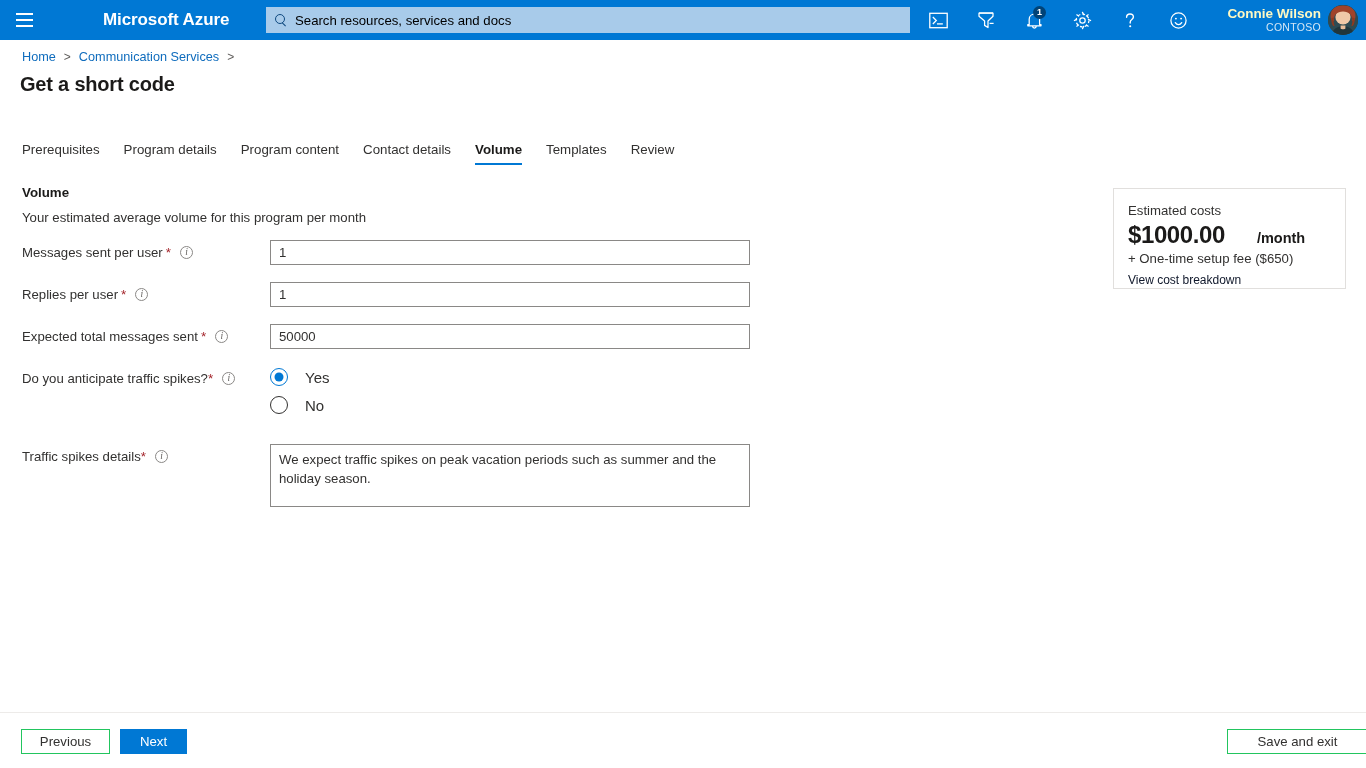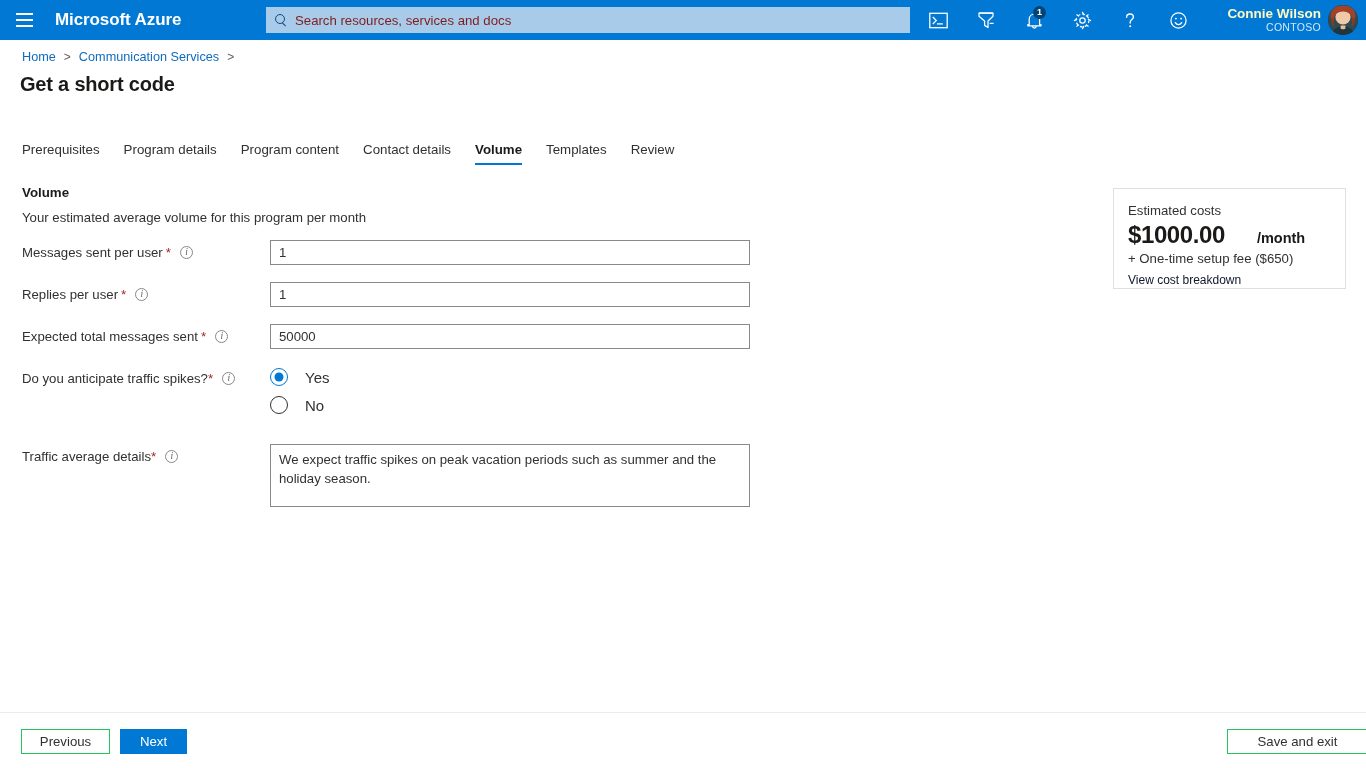--- a/index.html
+++ b/index.html
@@ -14,20 +14,21 @@
   }
 
   
   .azure-header {
     position: absolute;
     top: 0; left: 0;
     width: 1366px; height: 40px;
     background: #0078d4;
     display: flex;
     align-items: center;
+    gap: 48px;
   }
   .hamburger {
     width: 48px; height: 40px;
     display: flex; flex-direction: column;
     align-items: center; justify-content: center;
     cursor: pointer;
   }
   .hamburger span {
     display: block;
     width: 17px; height: 1.6px;
@@ -70,21 +71,21 @@
   .search-box .mag::after {
     content: "";
     position: absolute;
     left: 7px; top: 8px;
     width: 5px; height: 1.3px;
     background: #0f4a80;
     transform: rotate(45deg);
     transform-origin: left center;
   }
   .search-ph {
-    color: #7f1d1d;
+    color: #000000;
     font-size: 13.2px;
     white-space: nowrap;
   }
 
   .header-icons {
     position: absolute;
     right: 164px; top: 0;
     height: 40px;
     display: flex;
     align-items: center;
@@ -550,21 +551,21 @@
       </div>
       <div class="radio-item">
         <span class="radio-dot"></span>
         <span class="radio-lbl">No</span>
       </div>
     </div>
   </div>
 
   <div class="row" style="min-height:66px;">
     <div class="lbl">
-      <span>Traffic average details</span>
+      <span>Traffic spikes details</span>
       <span class="req tight">*</span>
       <span class="info-ico">i</span>
     </div>
     <div class="ctrl">
       <textarea class="txt-area" style="">We expect traffic spikes on peak vacation periods such as summer and the holiday season.</textarea>
     </div>
   </div>
 
 </div>
 

